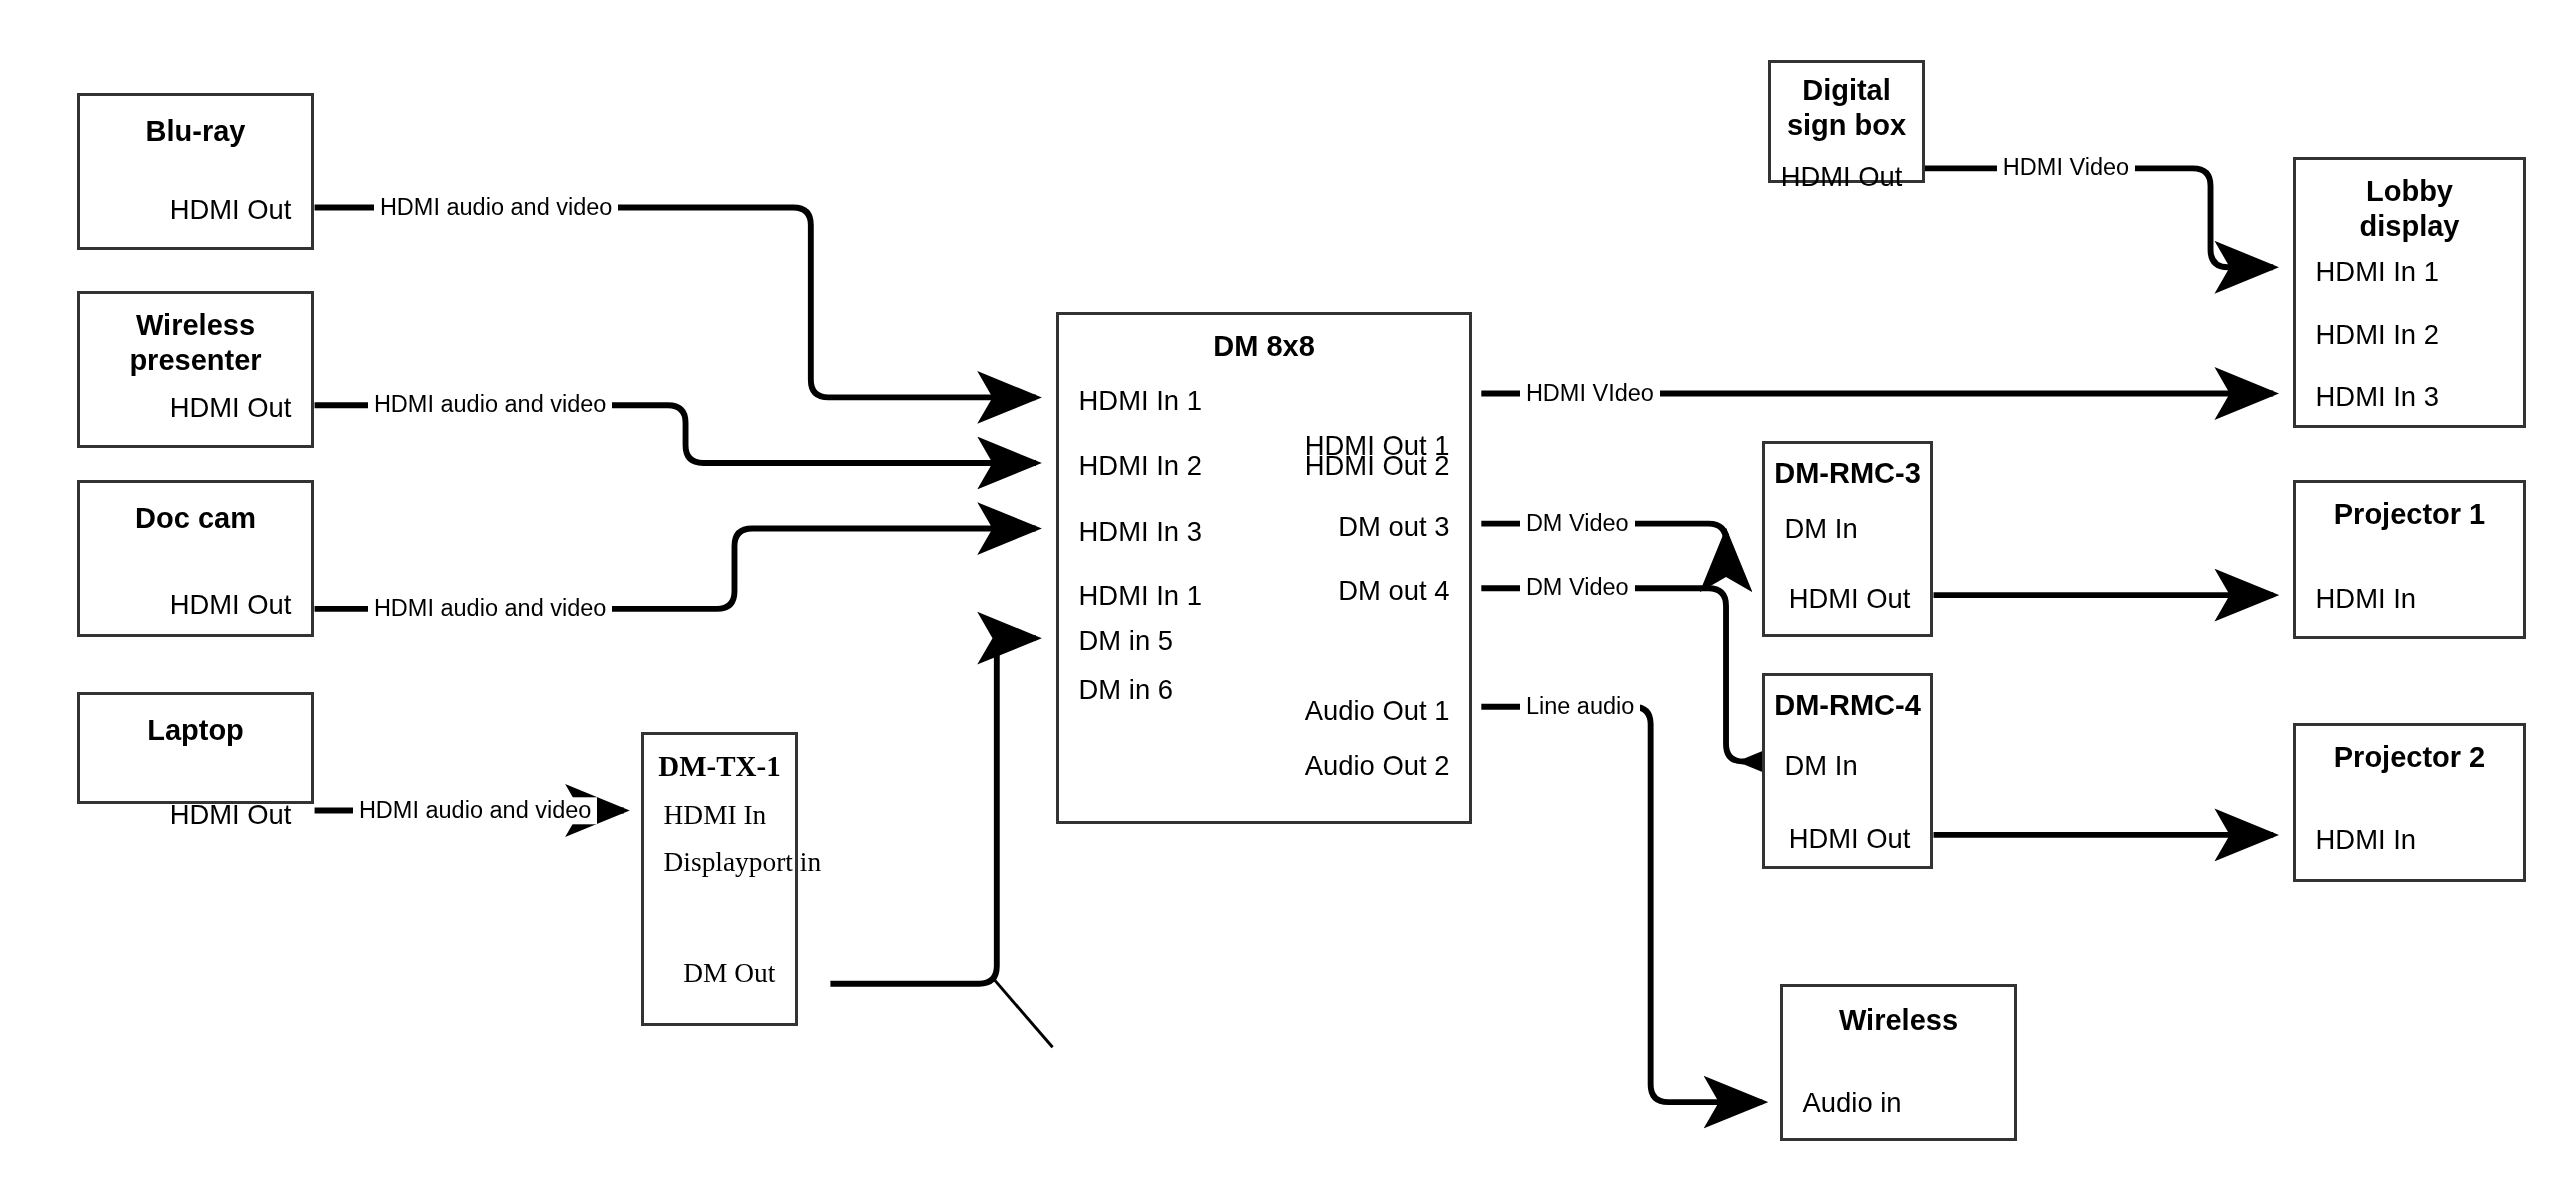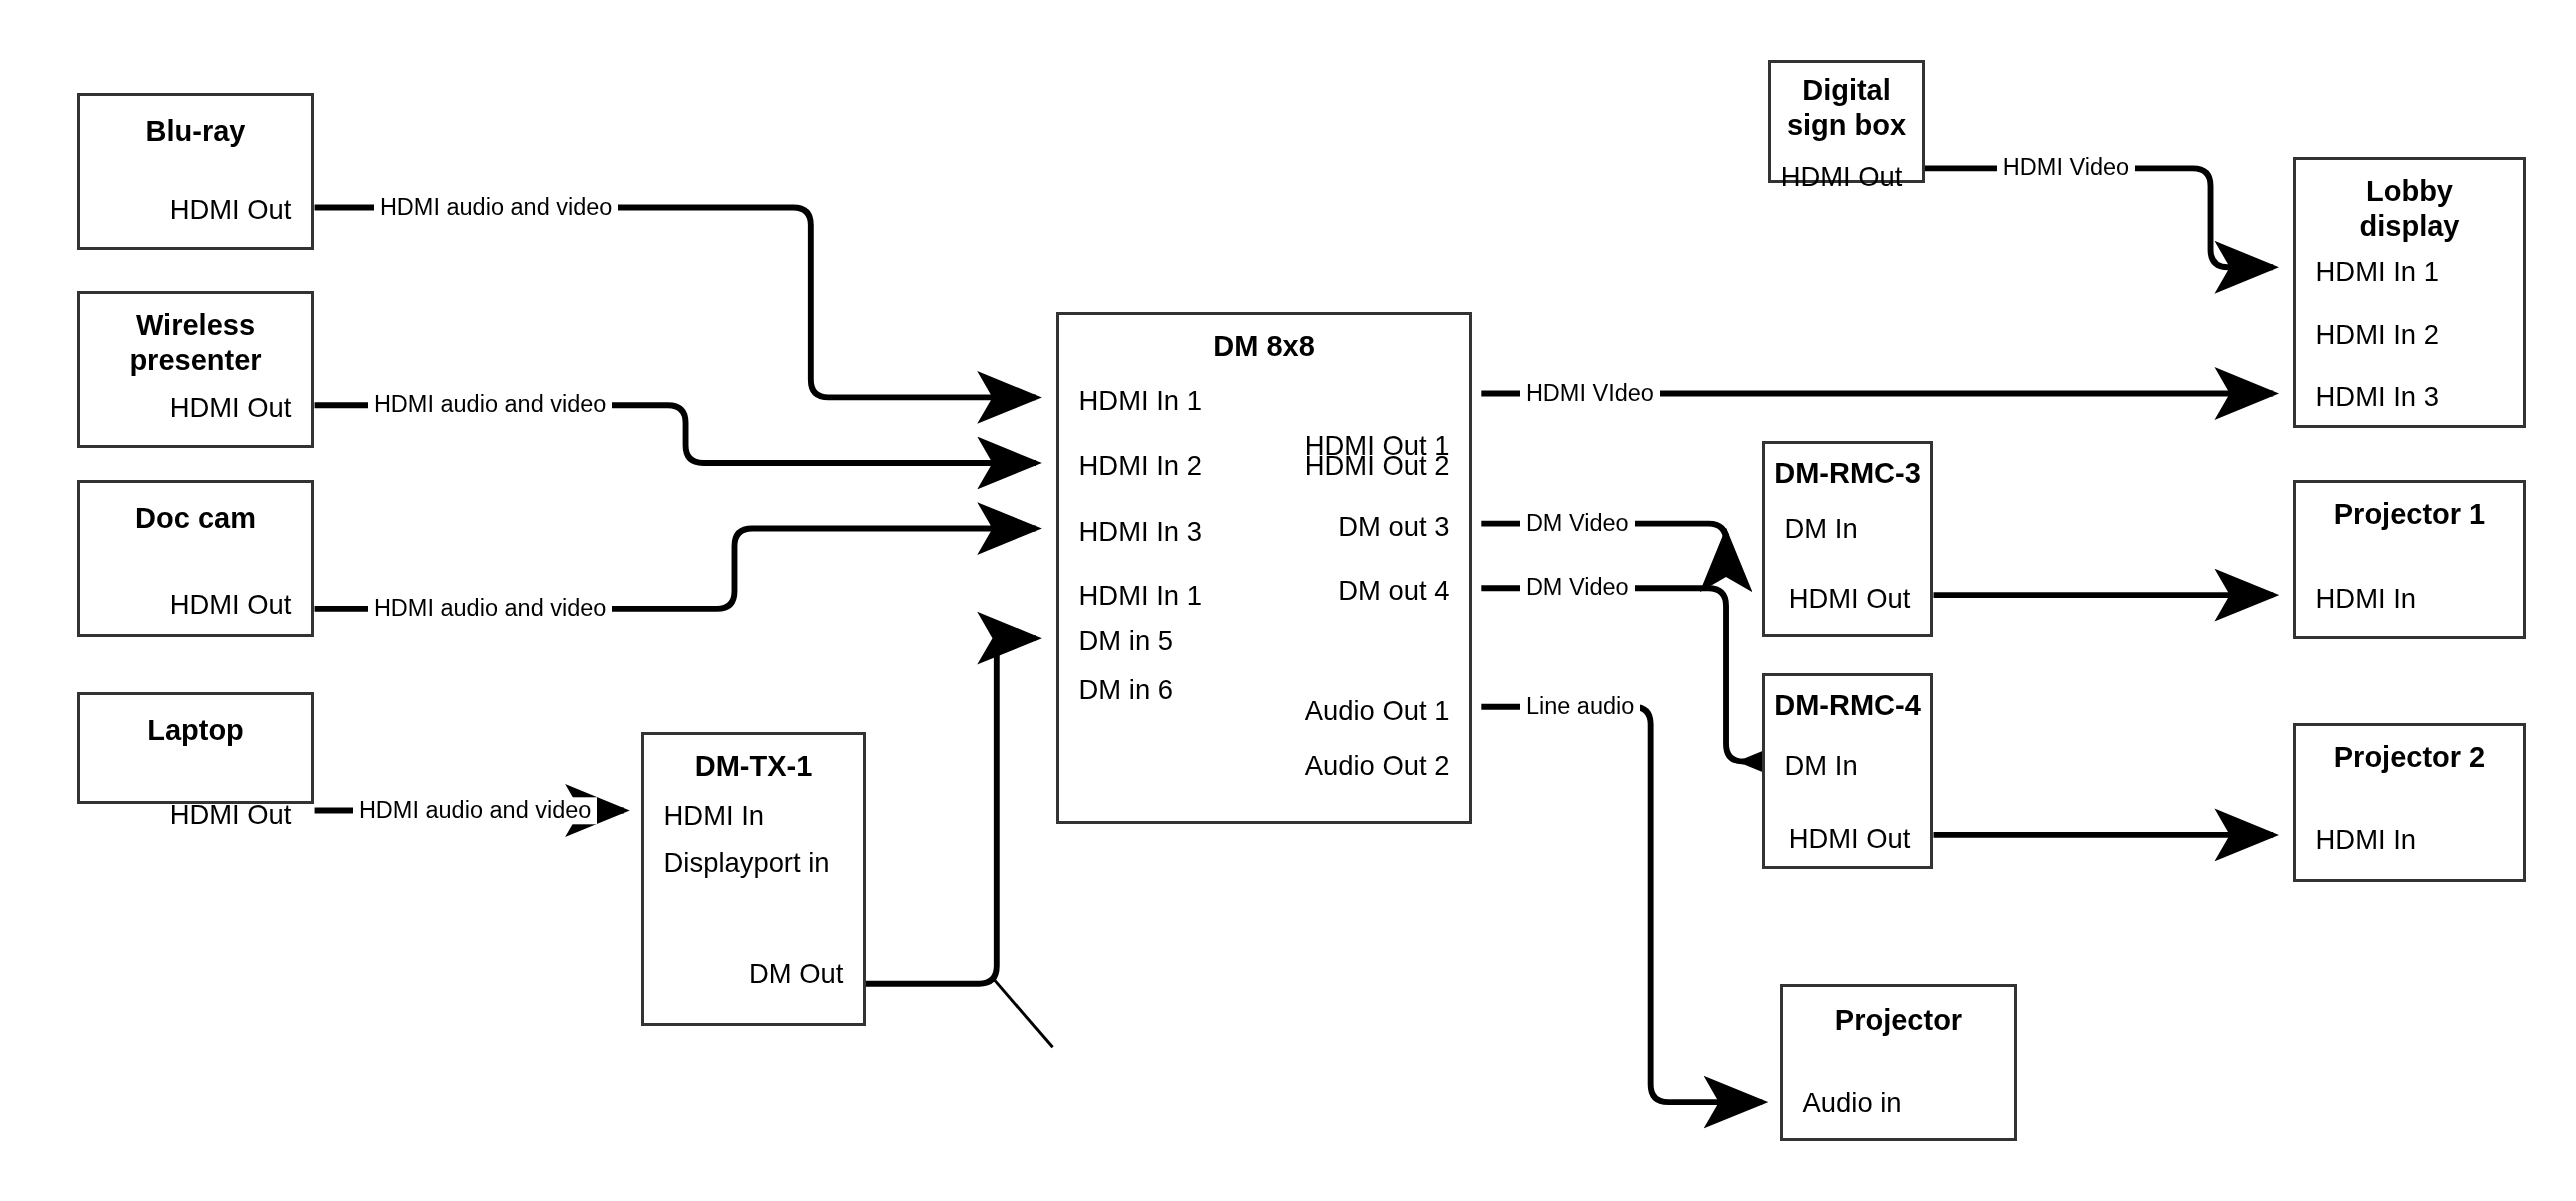--- a/index.html
+++ b/index.html
@@ -128,21 +128,21 @@
   <div class="node" style="left:77px; top:480px; width:237px; height:157px;">
     <div class="node-title" style="top:17.6px;">Doc cam</div>
     <div class="port right" style="top:106px;">HDMI Out</div>
   </div>
 
   <div class="node" style="left:77px; top:692px; width:237px; height:112px;">
     <div class="node-title" style="top:17.6px;">Laptop</div>
     <div class="port right" style="top:104px;">HDMI Out</div>
   </div>
 
-  <div class="node" style="left:641px; top:732px; width:225px; height:294px;">
+  <div class="node" style="left:641px; top:732px; width:157px; height:294px;font-family:Liberation Serif, serif;">
     <div class="node-title" style="top:13.7px;">DM-TX-1</div>
     <div class="port left" style="top:65px;">HDMI In</div>
     <div class="port left" style="top:112px;">Displayport in</div>
     <div class="port right" style="top:223px;">DM Out</div>
   </div>
 
   <div class="node" style="left:1056px; top:312px; width:416px; height:512px;">
     <div class="node-title" style="top:13.7px;">DM 8x8</div>
 
     <div class="port left" style="top:70px;">HDMI In 1</div>
@@ -188,21 +188,21 @@
     <div class="node-title" style="top:13.7px;">Projector 1</div>
     <div class="port left" style="top:100px;">HDMI In</div>
   </div>
 
   <div class="node" style="left:2293px; top:723px; width:233px; height:159px;">
     <div class="node-title" style="top:13.7px;">Projector 2</div>
     <div class="port left" style="top:98px;">HDMI In</div>
   </div>
 
   <div class="node" style="left:1780px; top:984px; width:237px; height:157px;">
-    <div class="node-title" style="top:15.7px;">Projector</div>
+    <div class="node-title" style="top:15.7px;">Wireless</div>
     <div class="port left" style="top:100px;">Audio in</div>
   </div>
 
   <div class="wire-label" style="left:374px; top:208px;">HDMI audio and video</div>
 
   <div class="wire-label" style="left:368px; top:405px;">HDMI audio and video</div>
 
   <div class="wire-label" style="left:368px; top:609px;">HDMI audio and video</div>
 
   <div class="wire-label" style="left:353px; top:811px;">HDMI audio and video</div>

